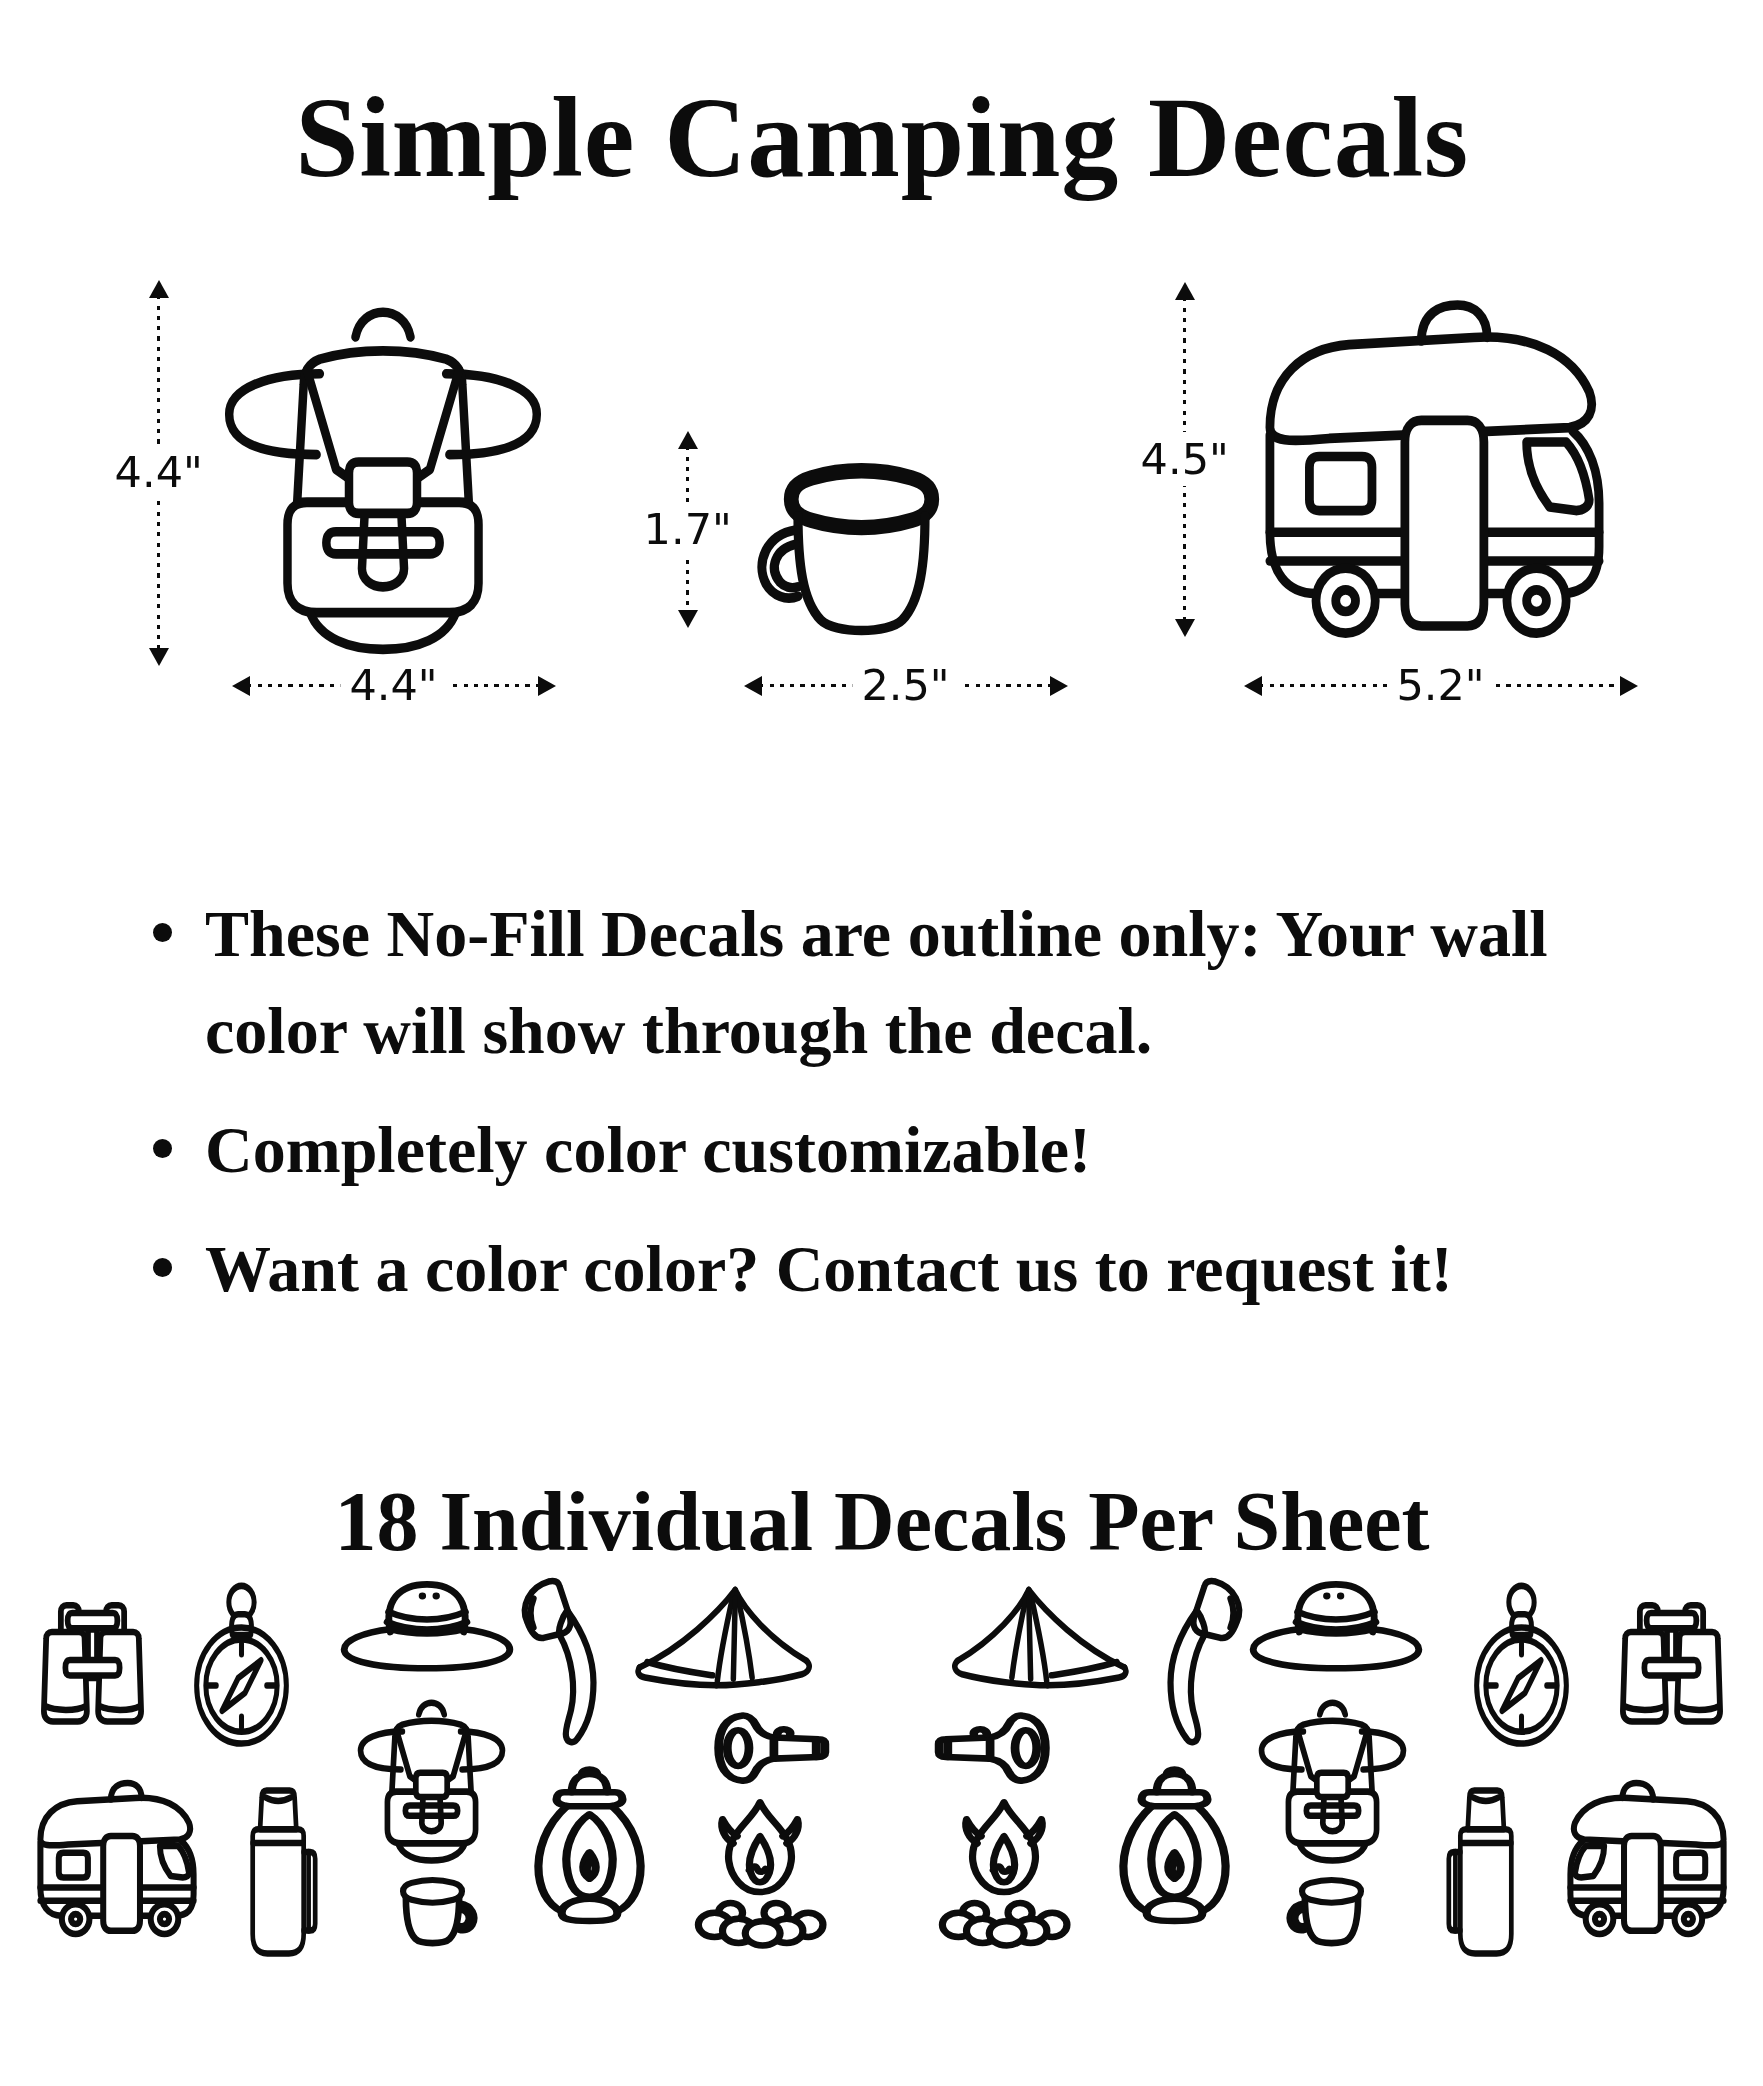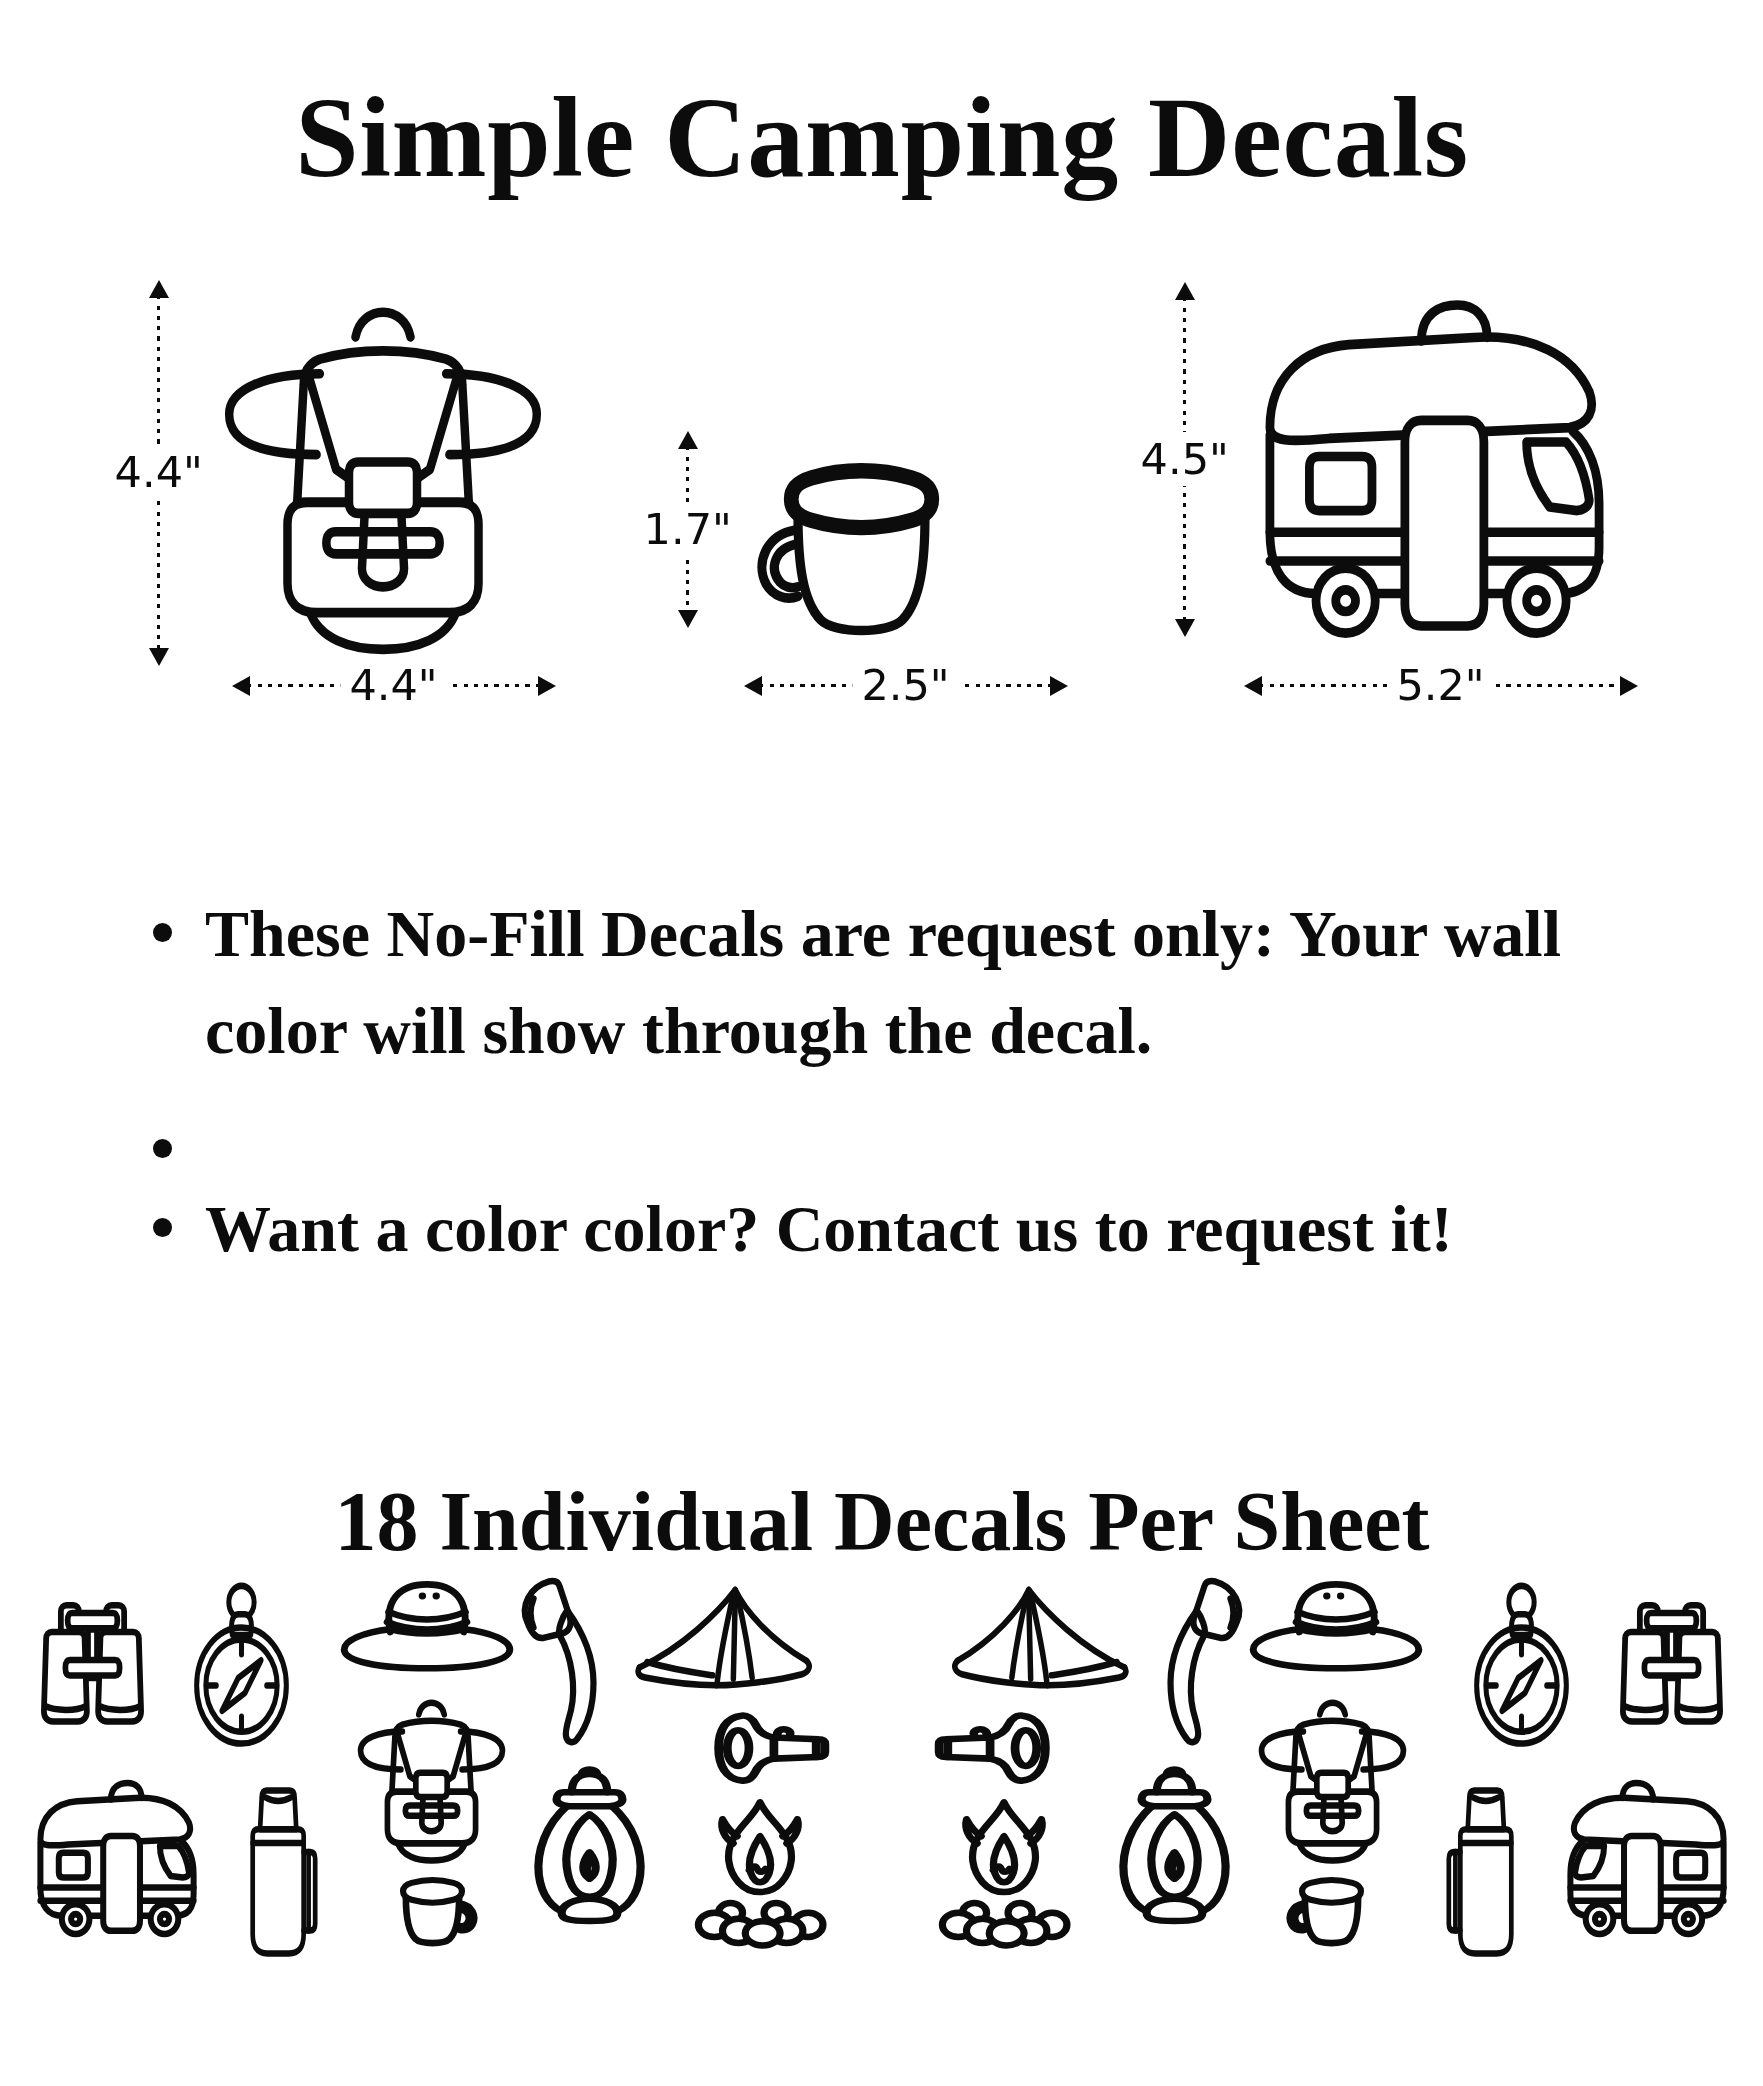--- a/index.html
+++ b/index.html
@@ -295,24 +295,25 @@
 <div class="vdim" style="left:1183px;top:287px;height:344px;">
   <span class="dim-label">4.5"</span>
 </div>
 <div class="hdim" style="left:1249px;top:684px;width:383px;">
   <span class="dim-label">5.2"</span>
 </div>
 
 <ul id="bullet-list">
   <li>
     <span class="bullet-dot"></span>
-    <span>These No-Fill Decals are request only: Your wall color will show through the decal.</span>
+    <span>These No-Fill Decals are outline only: Your wall color will show through the decal.</span>
   </li>
   <li>
     <span class="bullet-dot"></span>
+    <span>Completely color customizable!</span>
   </li>
   <li>
     <span class="bullet-dot"></span>
     <span>Want a color color? Contact us to request it!</span>
   </li>
 </ul>
 
 <h2 id="subheading">18 Individual Decals Per Sheet</h2>
 <div id="sheet-strip"></div>
 

